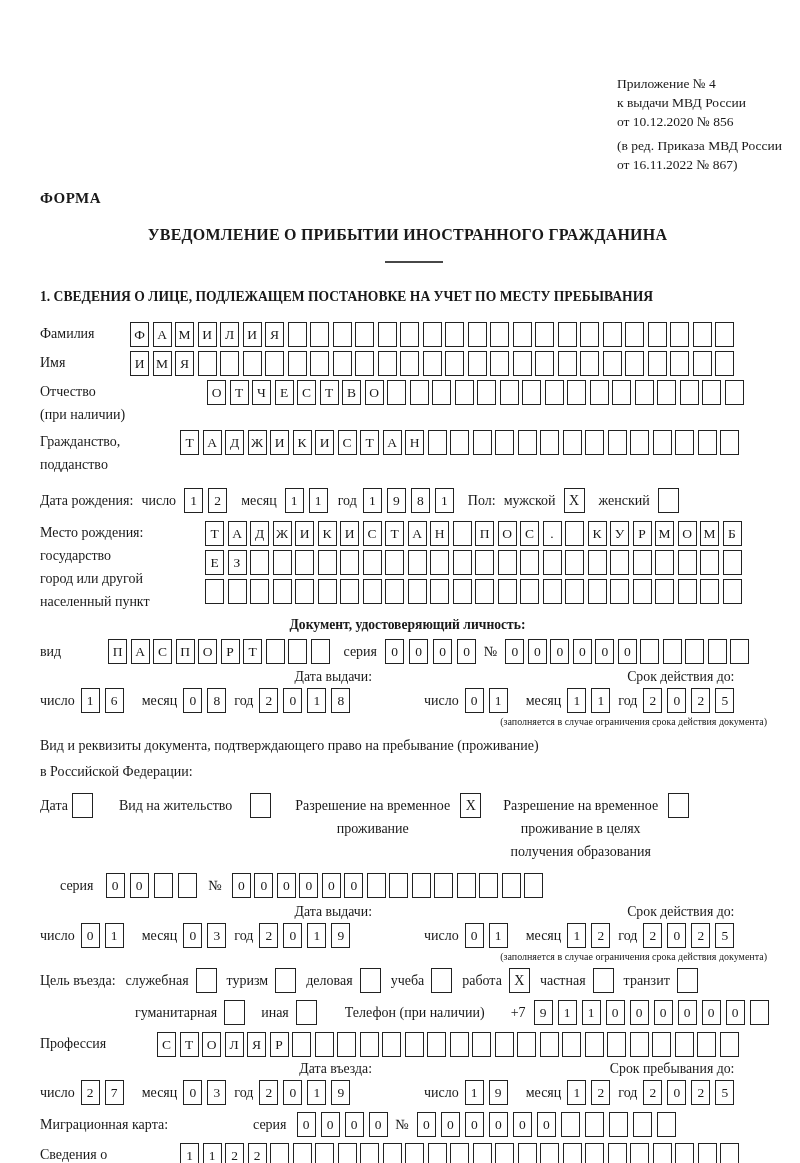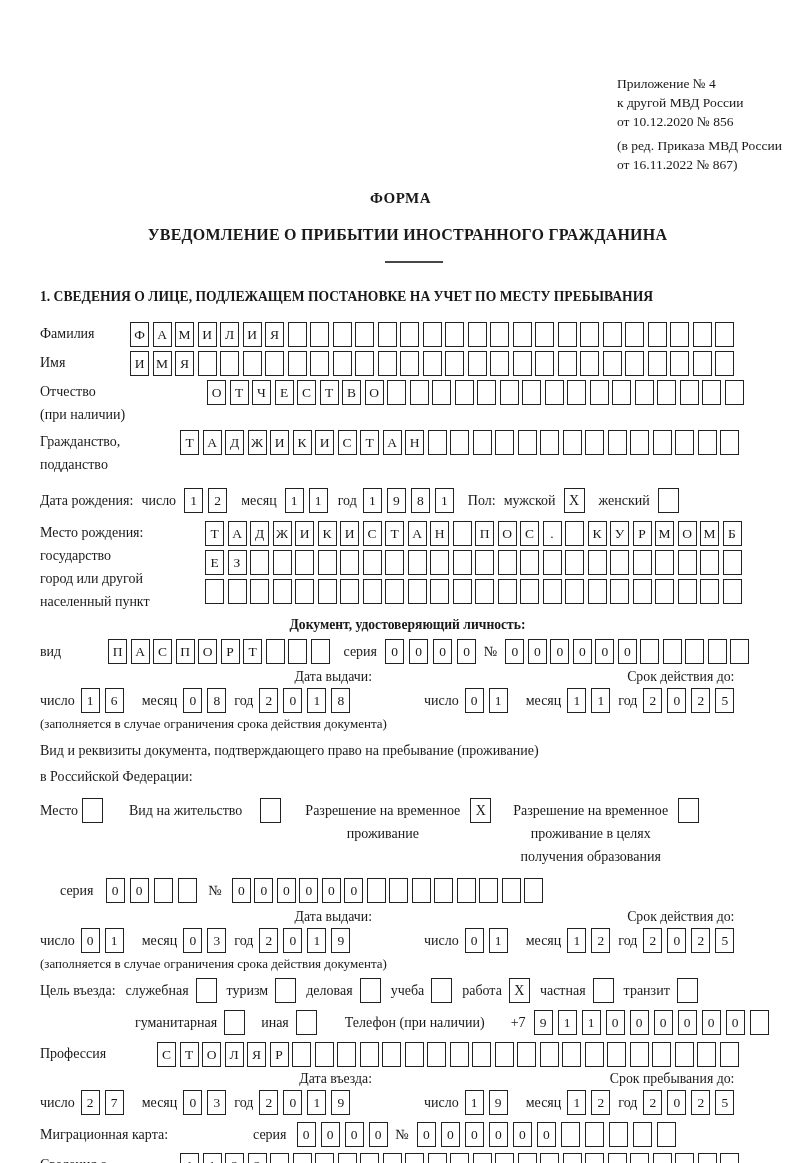--- a/index.html
+++ b/index.html
@@ -1,21 +1,21 @@
 <!DOCTYPE html>
 <html><head>
 <meta charset="utf-8">
 <style>
   html,body{margin:0;padding:0;background:#ffffff;}
   body{width:800px;height:1163px;overflow:hidden;font-family:"Liberation Serif", serif;color:#191919;}
   .page{padding:40px 25px 0 40px;box-sizing:border-box;width:800px;}
 
   .hdr{margin-left:577px;font-size:13.5px;line-height:19px;white-space:nowrap;margin-top:34px;}
   .hdr .gap{margin-top:5px;}
-  .forma{text-align:center;padding-right:14px;font-weight:bold;font-size:15px;margin-top:16px;letter-spacing:.5px;}
+  .forma{text-align:left;padding-right:14px;font-weight:bold;font-size:15px;margin-top:16px;letter-spacing:.5px;}
 
   .title{text-align:center;font-weight:bold;font-size:16px;line-height:23px;margin-top:16px;letter-spacing:.2px;}
   .blank{display:inline-block;width:58px;height:13px;border-bottom:2.5px solid #474747;margin-left:12px;}
 
   .sect{text-align:left;font-weight:bold;font-size:13.6px;margin-top:20px;margin-bottom:17px;}
 
   .row{display:flex;align-items:flex-start;margin-bottom:4px;}
   .lab{font-size:14px;line-height:23px;flex-shrink:0;}
   .w90{width:90px}.w167{width:167px}.w140{width:140px}.w165{width:165px}.w117{width:117px}
   .lab2 div{line-height:23px;}
@@ -38,21 +38,21 @@
   .vidrow{display:flex;align-items:center;font-size:14px;margin-bottom:5px;}
 
   .dates{display:flex;margin-top:3px;}
   .dgl{width:332px;flex-shrink:0;}
   .dgr{margin-left:52px;}
   .dg-h{font-size:13.8px;text-align:right;margin-bottom:3px;}
   .drow{display:flex;align-items:center;font-size:14px;}
   .drow .dlab{margin-right:6px;}
   .drow .m{margin-left:18px;}
   .drow .y{margin-left:8px;}
-  .fnote{font-size:13px;margin:3px 8px 6px 0;}
+  .fnote{text-align:right;font-size:10px;margin:3px 8px 6px 0;}
 
   .intro{font-size:14px;line-height:26px;margin-top:4px;}
 
   .optrow{display:flex;align-items:flex-start;font-size:14px;margin-top:8px;margin-bottom:10px;}
   .opt{display:flex;align-items:flex-start;}
   .opt .txt{white-space:pre-line;text-align:center;line-height:23px;padding-top:1px;}
   .opt .cb{margin-left:10px;}
   .og1{margin-left:0}.og2{margin-left:26px}.og3{margin-left:24px}.og4{margin-left:22px}
 
   .serrow{display:flex;align-items:center;font-size:14px;margin:4px 0 6px 20px;}
@@ -64,21 +64,21 @@
 
   .migrow{display:flex;align-items:center;font-size:14px;margin-top:7px;margin-bottom:6px;}
 </style>
 </head>
 <body>
 
 <div class="page">
 
   <div class="hdr">
     <div>Приложение № 4</div>
-    <div>к другой МВД России</div>
+    <div>к выдачи МВД России</div>
     <div>от 10.12.2020 № 856</div>
     <div class="gap">(в ред. Приказа МВД России</div>
     <div>от 16.11.2022 № 867)</div>
   </div>
 
   <div class="forma">ФОРМА</div>
 
   <div class="title">
     <div>УВЕДОМЛЕНИЕ О ПРИБЫТИИ ИНОСТРАННОГО ГРАЖДАНИНА</div>
     <div><span class="blank"></span></div>
@@ -421,21 +421,21 @@
   </div>
   <div class="fnote">(заполняется в случае ограничения срока действия документа)</div>
 
   <div class="intro">
     <div>Вид и реквизиты документа, подтверждающего право на пребывание (проживание)</div>
     <div>в Российской Федерации:</div>
   </div>
 
   <div class="optrow">
     <div class="opt og1">
-      <span class="txt">Место</span>
+      <span class="txt">Дата</span>
       <span class="cb" style="margin-left:4px"></span>
     </div>
     <div class="opt og2">
       <span class="txt">Вид на жительство</span>
       <span class="cb" style="margin-left:18px"></span>
     </div>
     <div class="opt og3">
       <span class="txt">Разрешение на временное
 проживание</span>
       <span class="cb">X</span>

